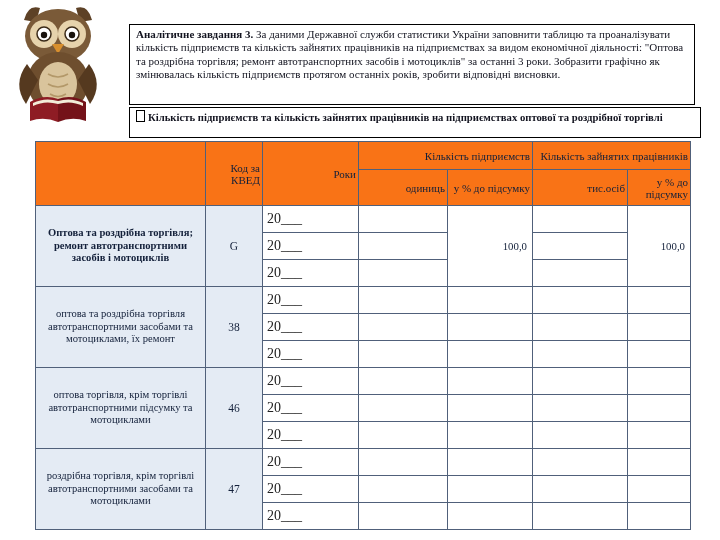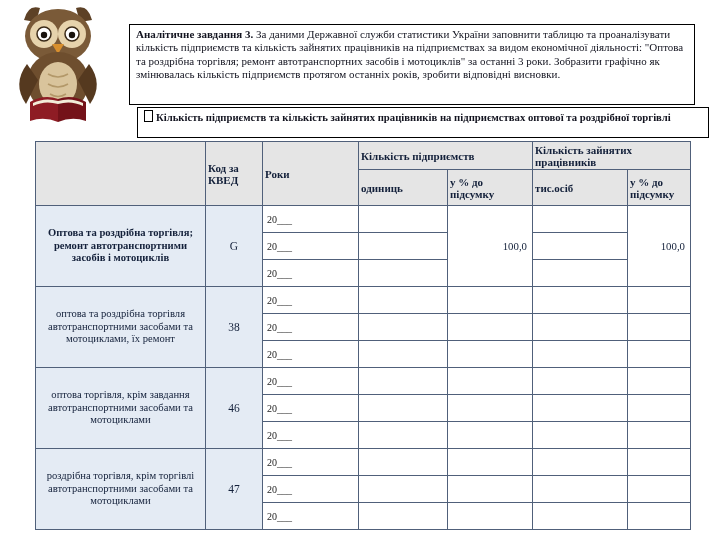--- a/index.html
+++ b/index.html
@@ -17,48 +17,48 @@
   .textbox {
     position:absolute; border:1px solid #000; background:#fff;
     color:#12131f; box-sizing:border-box;
   }
   #task-box {
     left:129px; top:24px; width:566px; height:81px;
     padding:3px 6px; font-size:11px; line-height:1.22;
   }
   #subtitle-box {
     left:129px; top:107px; width:572px; height:31px;
-    padding:2px 6px; font-size:10.7px; font-weight:bold; line-height:1.25;margin-left:8px;
+    padding:2px 6px; font-size:10.7px; font-weight:bold; line-height:1.25;
   }
   .tofu {
     display:inline-block; width:7px; height:10px;
     border:1px solid #000; margin-right:3px; vertical-align:-1px;
   }
 
   .tbl { position:absolute; left:35px; top:141px; }
   table { border-collapse:collapse; table-layout:fixed; }
   th, td { border:1px solid #50607a; overflow:hidden; }
   thead th {
-    background:#e5e5e5; font-weight:bold; font-size:11px;
-    text-align:left; vertical-align:middle; padding:1px 2px; color:#13203a;
+    background:#f97316; font-weight:normal; font-size:11px;
+    text-align:right; vertical-align:middle; padding:1px 2px; color:#13203a;
   }
   tr.h1 { height:28px; }
   tr.h2 { height:36px; }
   tbody tr { height:27px; }
   td.lbl {
     background:#e4ebf4; font-size:10.6px; text-align:center;
     vertical-align:middle; padding:1px 3px; line-height:1.18; color:#13203a;
   }
   td.lbl.bold { font-weight:bold; }
   td.kved {
     background:#e4ebf4; font-size:11.5px; text-align:center;
     vertical-align:middle; color:#13203a;
   }
   td.yr {
-    background:#fff; font-size:10px; text-align:left;
+    background:#fff; font-size:14px; text-align:left;
     vertical-align:middle; padding-left:4px; color:#222;
   }
   td.val { background:#fff;margin-top:48px; }
   td.pct {
     text-align:right; vertical-align:middle; padding-right:5px;
     font-size:10.8px; color:#13203a;
   }
 </style>
 </head>
 <body>
@@ -164,21 +164,21 @@
         </tr>
         <tr>
           <td class="yr">20___</td>
           <td class="val"></td>
           <td class="val"></td>
           <td class="val"></td>
           <td class="val"></td>
         </tr>
 
         <tr>
-          <td class="lbl" rowspan="3">оптова торгівля, крім завдання автотранспортними засобами та мотоциклами</td>
+          <td class="lbl" rowspan="3">оптова торгівля, крім торгівлі автотранспортними підсумку та мотоциклами</td>
           <td class="kved" rowspan="3">46</td>
           <td class="yr">20___</td>
           <td class="val"></td>
           <td class="val"></td>
           <td class="val"></td>
           <td class="val"></td>
         </tr>
         <tr>
           <td class="yr">20___</td>
           <td class="val"></td>

